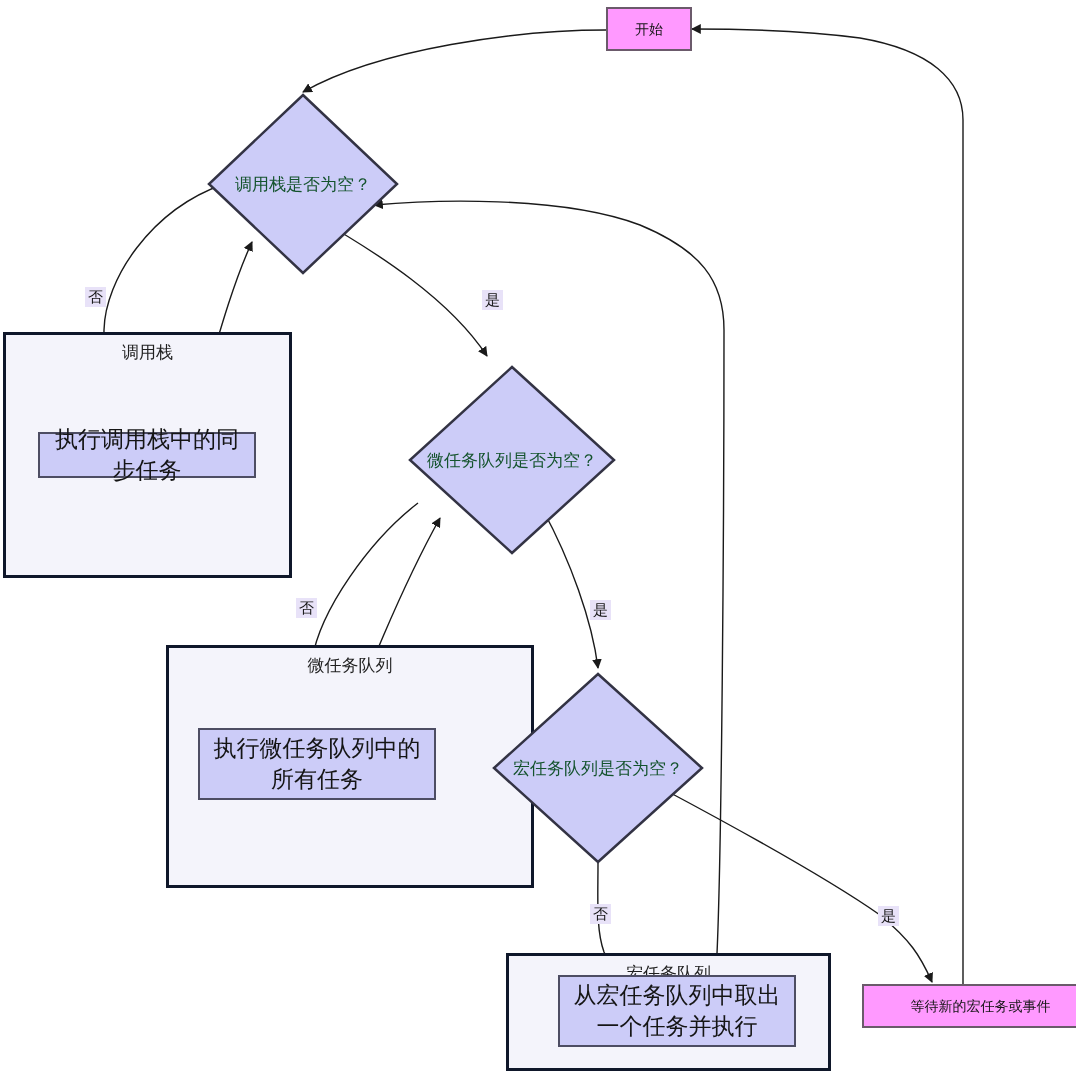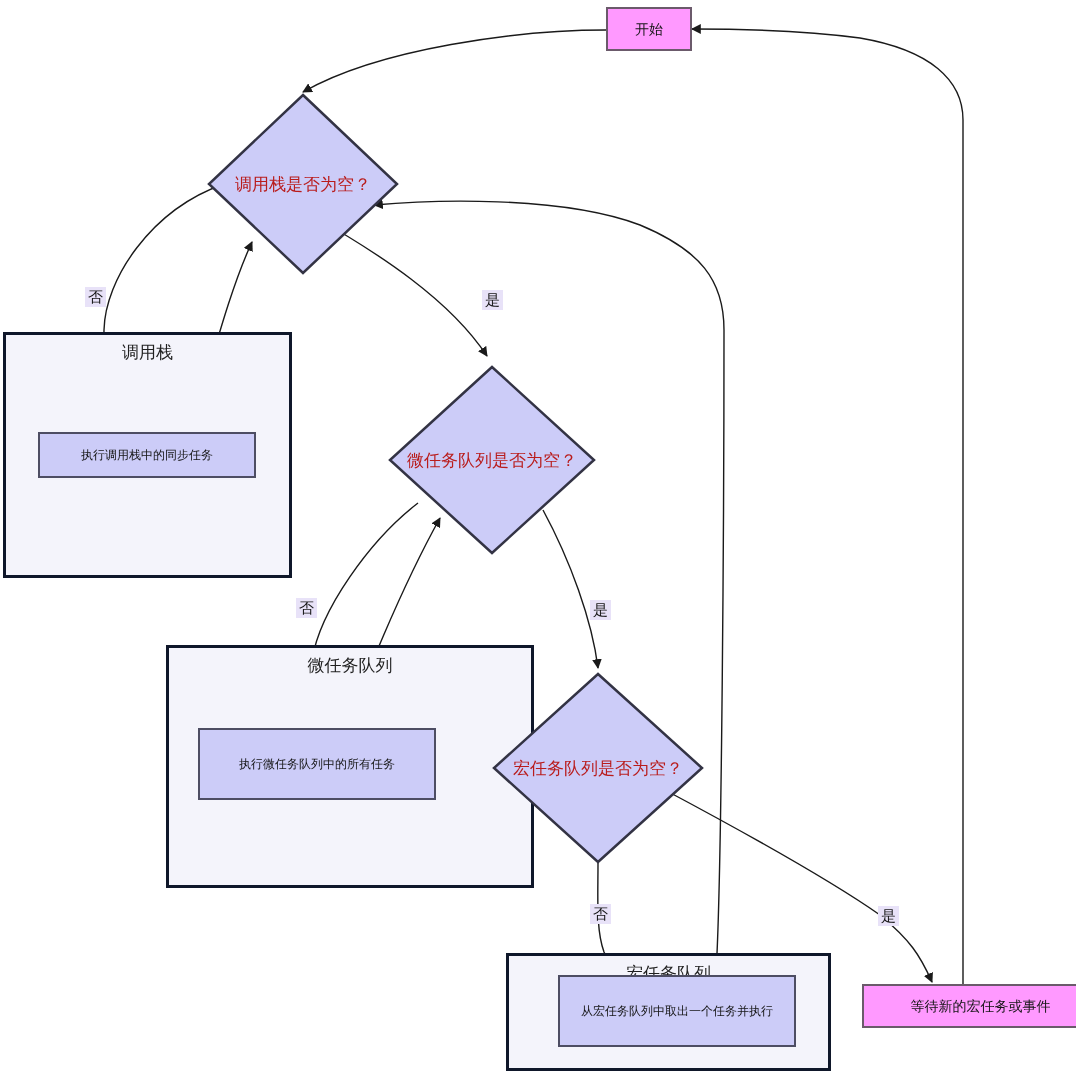--- a/index.html
+++ b/index.html
@@ -31,41 +31,41 @@
     position:absolute;
     box-sizing:border-box;
     display:flex;align-items:center;justify-content:center;
     text-align:center;
     line-height:1.35;
   }
   .proc{
     background:#ccccf8;
     border:2px solid #4d4d63;
     color:#151515;
-    font-size:12px;
+    font-size:23px;
     padding:4px 8px;
   }
   .term{
     background:#ff99ff;
     border:2px solid #6b5a6b;
     color:#151515;
     font-size:14px;
     padding:4px 8px;
   }
 
   .diamond{
     position:absolute;
   }
   .diamond .shape{
     position:absolute;left:0;top:0;width:100%;height:100%;
   }
   .diamond .dlabel{
     position:absolute;left:0;top:0;width:100%;height:100%;
     display:flex;align-items:center;justify-content:center;
-    font-size:17px;color:#b91c1c;white-space:nowrap;
+    font-size:17px;color:#14532d;white-space:nowrap;
   }
 
   .edge-label{
     position:absolute;
     background:#e8e2f8;
     color:#151515;
     font-size:15px;
     line-height:18px;
     padding:1px 3px;
     white-space:nowrap;
@@ -148,21 +148,21 @@
     <span>从宏任务队列中取出一个任务并执行</span>
   </div>
 
   <div class="diamond" style="left:207px;top:93px;width:192px;height:182px;">
     <svg class="shape" viewBox="0 0 192 182" preserveAspectRatio="none">
       <polygon points="96,2 190,91 96,180 2,91" fill="#ccccf8" stroke="#333344" stroke-width="2.5"></polygon>
     </svg>
     <div class="dlabel">调用栈是否为空？</div>
   </div>
 
-  <div class="diamond" style="left:388px;top:365px;width:208px;height:190px;font-family:Liberation Mono, monospace;">
+  <div class="diamond" style="left:408px;top:365px;width:208px;height:190px;font-family:Liberation Mono, monospace;">
     <svg class="shape" viewBox="0 0 208 190" preserveAspectRatio="none">
       <polygon points="104,2 206,95 104,188 2,95" fill="#ccccf8" stroke="#333344" stroke-width="2.5"></polygon>
     </svg>
     <div class="dlabel">微任务队列是否为空？</div>
   </div>
 
   <div class="diamond" style="left:492px;top:672px;width:212px;height:192px;">
     <svg class="shape" viewBox="0 0 212 192" preserveAspectRatio="none">
       <polygon points="106,2 210,96 106,190 2,96" fill="#ccccf8" stroke="#333344" stroke-width="2.5"></polygon>
     </svg>

